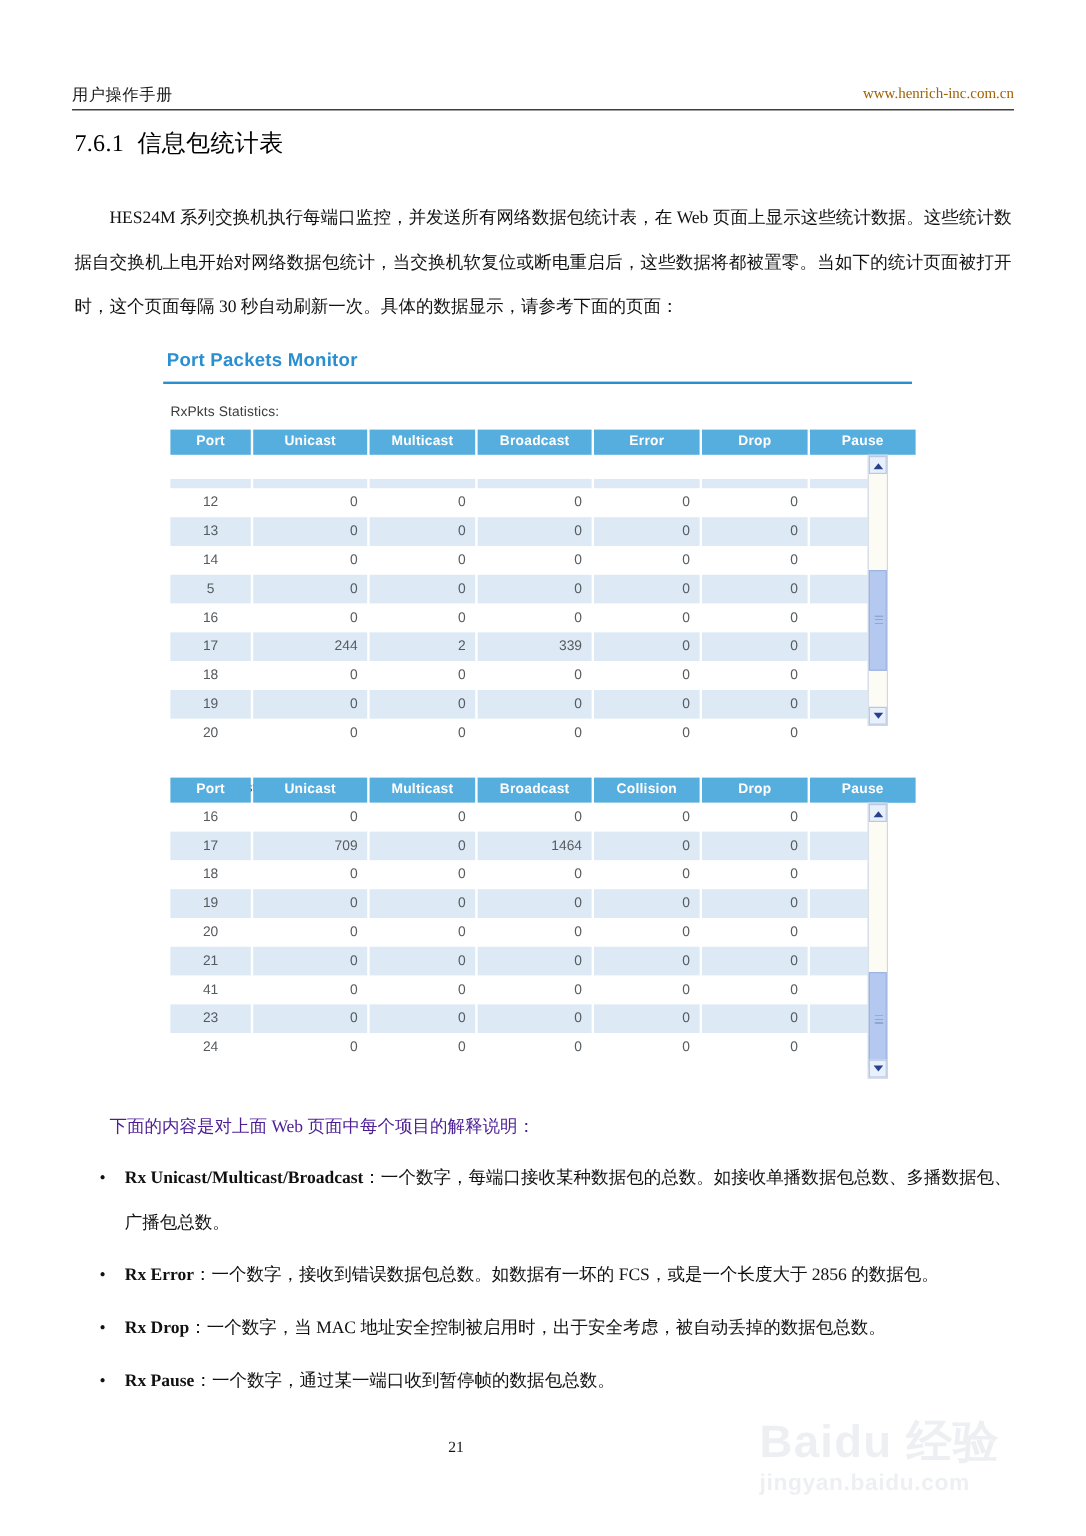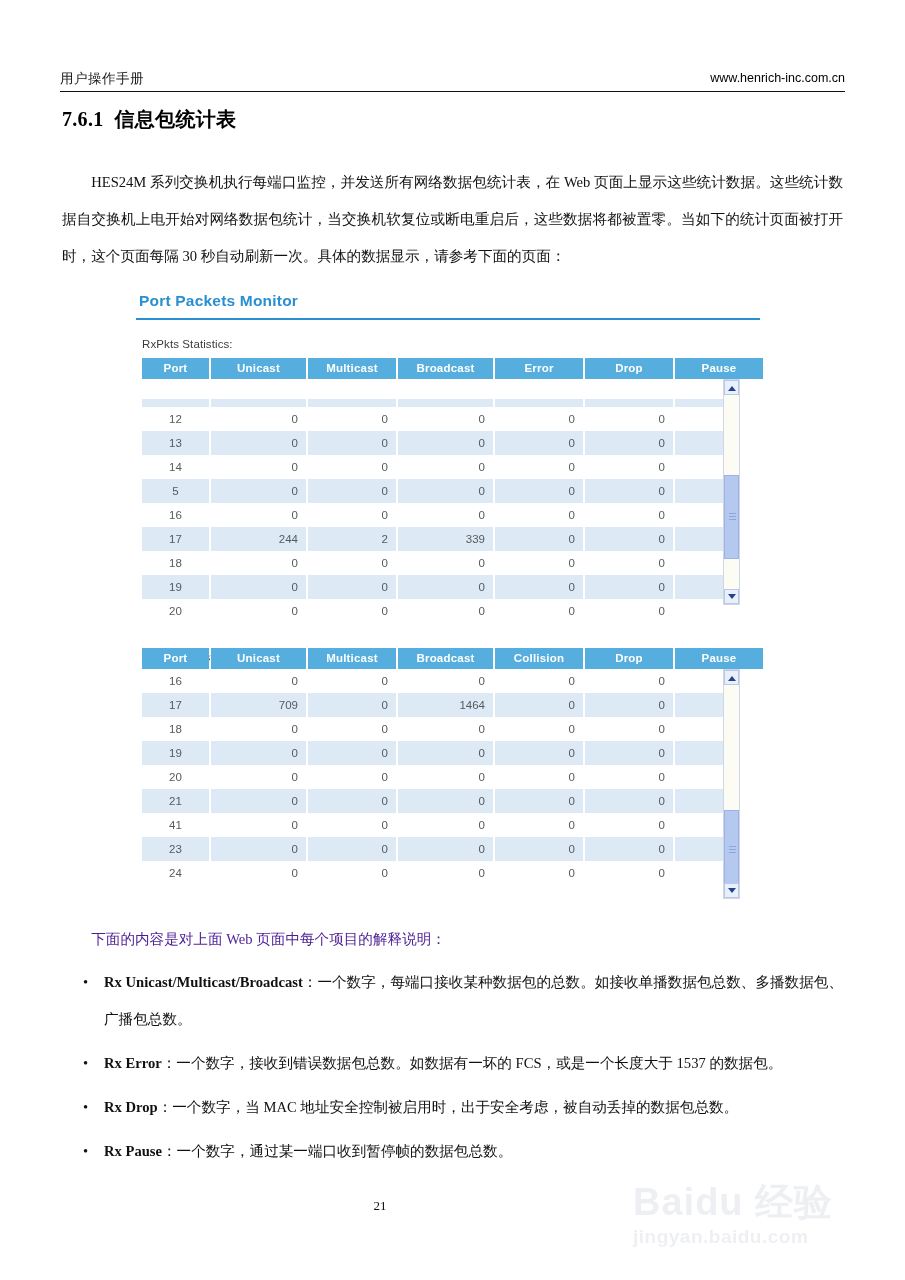--- a/index.html
+++ b/index.html
@@ -19,33 +19,33 @@
   .doc-header{
     position:absolute; left:60px; top:58px; width:785px; height:26px;
   }
   .doc-header .hdr-left{
     position:absolute; left:0; top:0;
     font-family:"Liberation Serif", serif;
     font-size:13.5px; color:#1a1a1a; letter-spacing:.5px;
   }
   .doc-header .hdr-right{
     position:absolute; right:0; top:1px;
-    font-family:Liberation Sans, sans-serif;
-    font-size:12.5px; color:#000000;
+    font-family:Liberation Serif, serif;
+    font-size:12.5px; color:#a16207;
   }
   .doc-header .hdr-rule{
     position:absolute; left:0; right:0; top:21px;
     border-top:1.6px solid #111;
   }
 
   
   .sec-heading{
     position:absolute; left:62px; top:94px;
     font-family:"Liberation Serif", serif;
-    font-weight:bold; font-size:20px; color:#000;
+    font-weight:normal; font-size:20px; color:#000;
     letter-spacing:.3px;
   }
   .sec-heading .num{ margin-right:11px; }
 
   
   .intro{
     position:absolute; left:62px; top:152px; width:781px;
     font-family:"Liberation Serif", serif;
     font-size:14.6px; color:#111;
     line-height:37px;
@@ -527,21 +527,21 @@
           </div>
       </div>
     </div>
 
   </div>
 
   <div class="after-note">下面的内容是对上面 Web 页面中每个项目的解释说明：</div>
 
   <div class="bullets" id="bullets">
       <div class="bullet"><span class="dot">•</span><b>Rx Unicast/Multicast/Broadcast</b><span>：一个数字，每端口接收某种数据包的总数。如接收单播数据包总数、多播数据包、广播包总数。</span></div>
-      <div class="bullet"><span class="dot">•</span><b>Rx Error</b><span>：一个数字，接收到错误数据包总数。如数据有一坏的 FCS，或是一个长度大于 1537 的数据包。</span></div>
+      <div class="bullet"><span class="dot">•</span><b>Rx Error</b><span>：一个数字，接收到错误数据包总数。如数据有一坏的 FCS，或是一个长度大于 2856 的数据包。</span></div>
       <div class="bullet"><span class="dot">•</span><b>Rx Drop</b><span>：一个数字，当 MAC 地址安全控制被启用时，出于安全考虑，被自动丢掉的数据包总数。</span></div>
       <div class="bullet"><span class="dot">•</span><b>Rx Pause</b><span>：一个数字，通过某一端口收到暂停帧的数据包总数。</span></div>
     </div>
 
   <div class="pagenum">21</div>
 
   <div class="watermark">
     <div class="wm-main">Baidu 经验</div>
     <div class="wm-sub">jingyan.baidu.com</div>
   </div>

